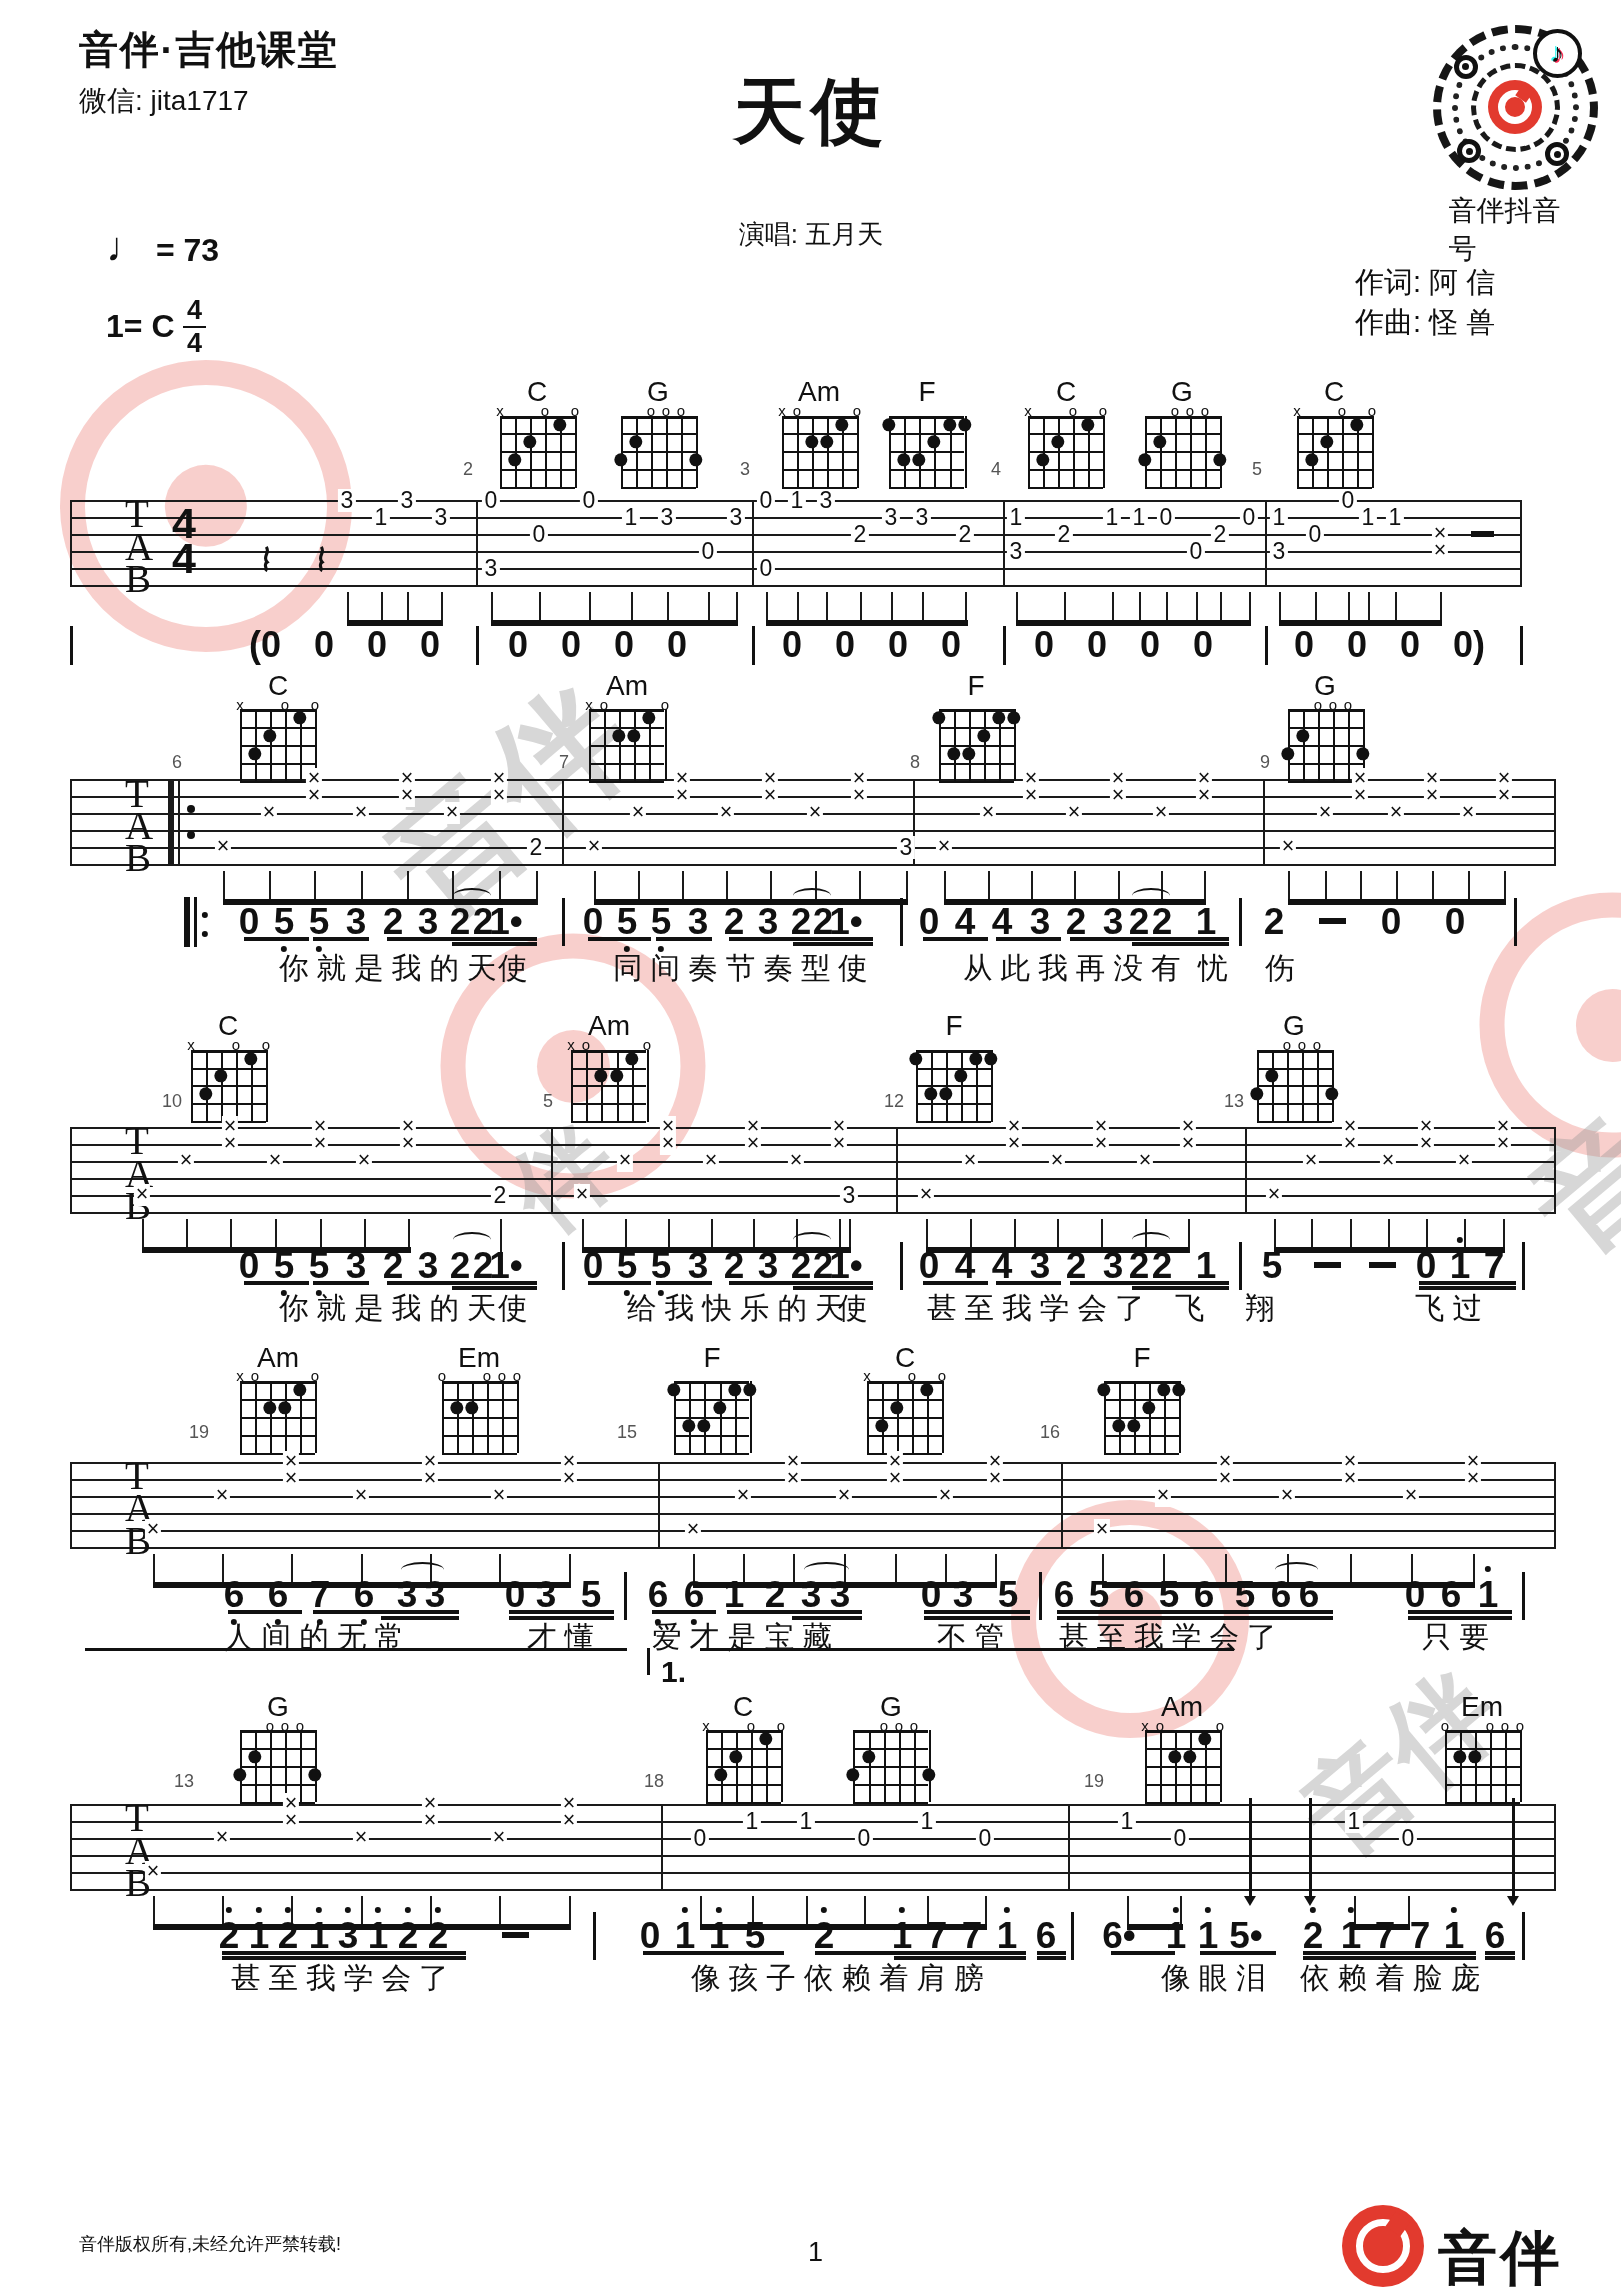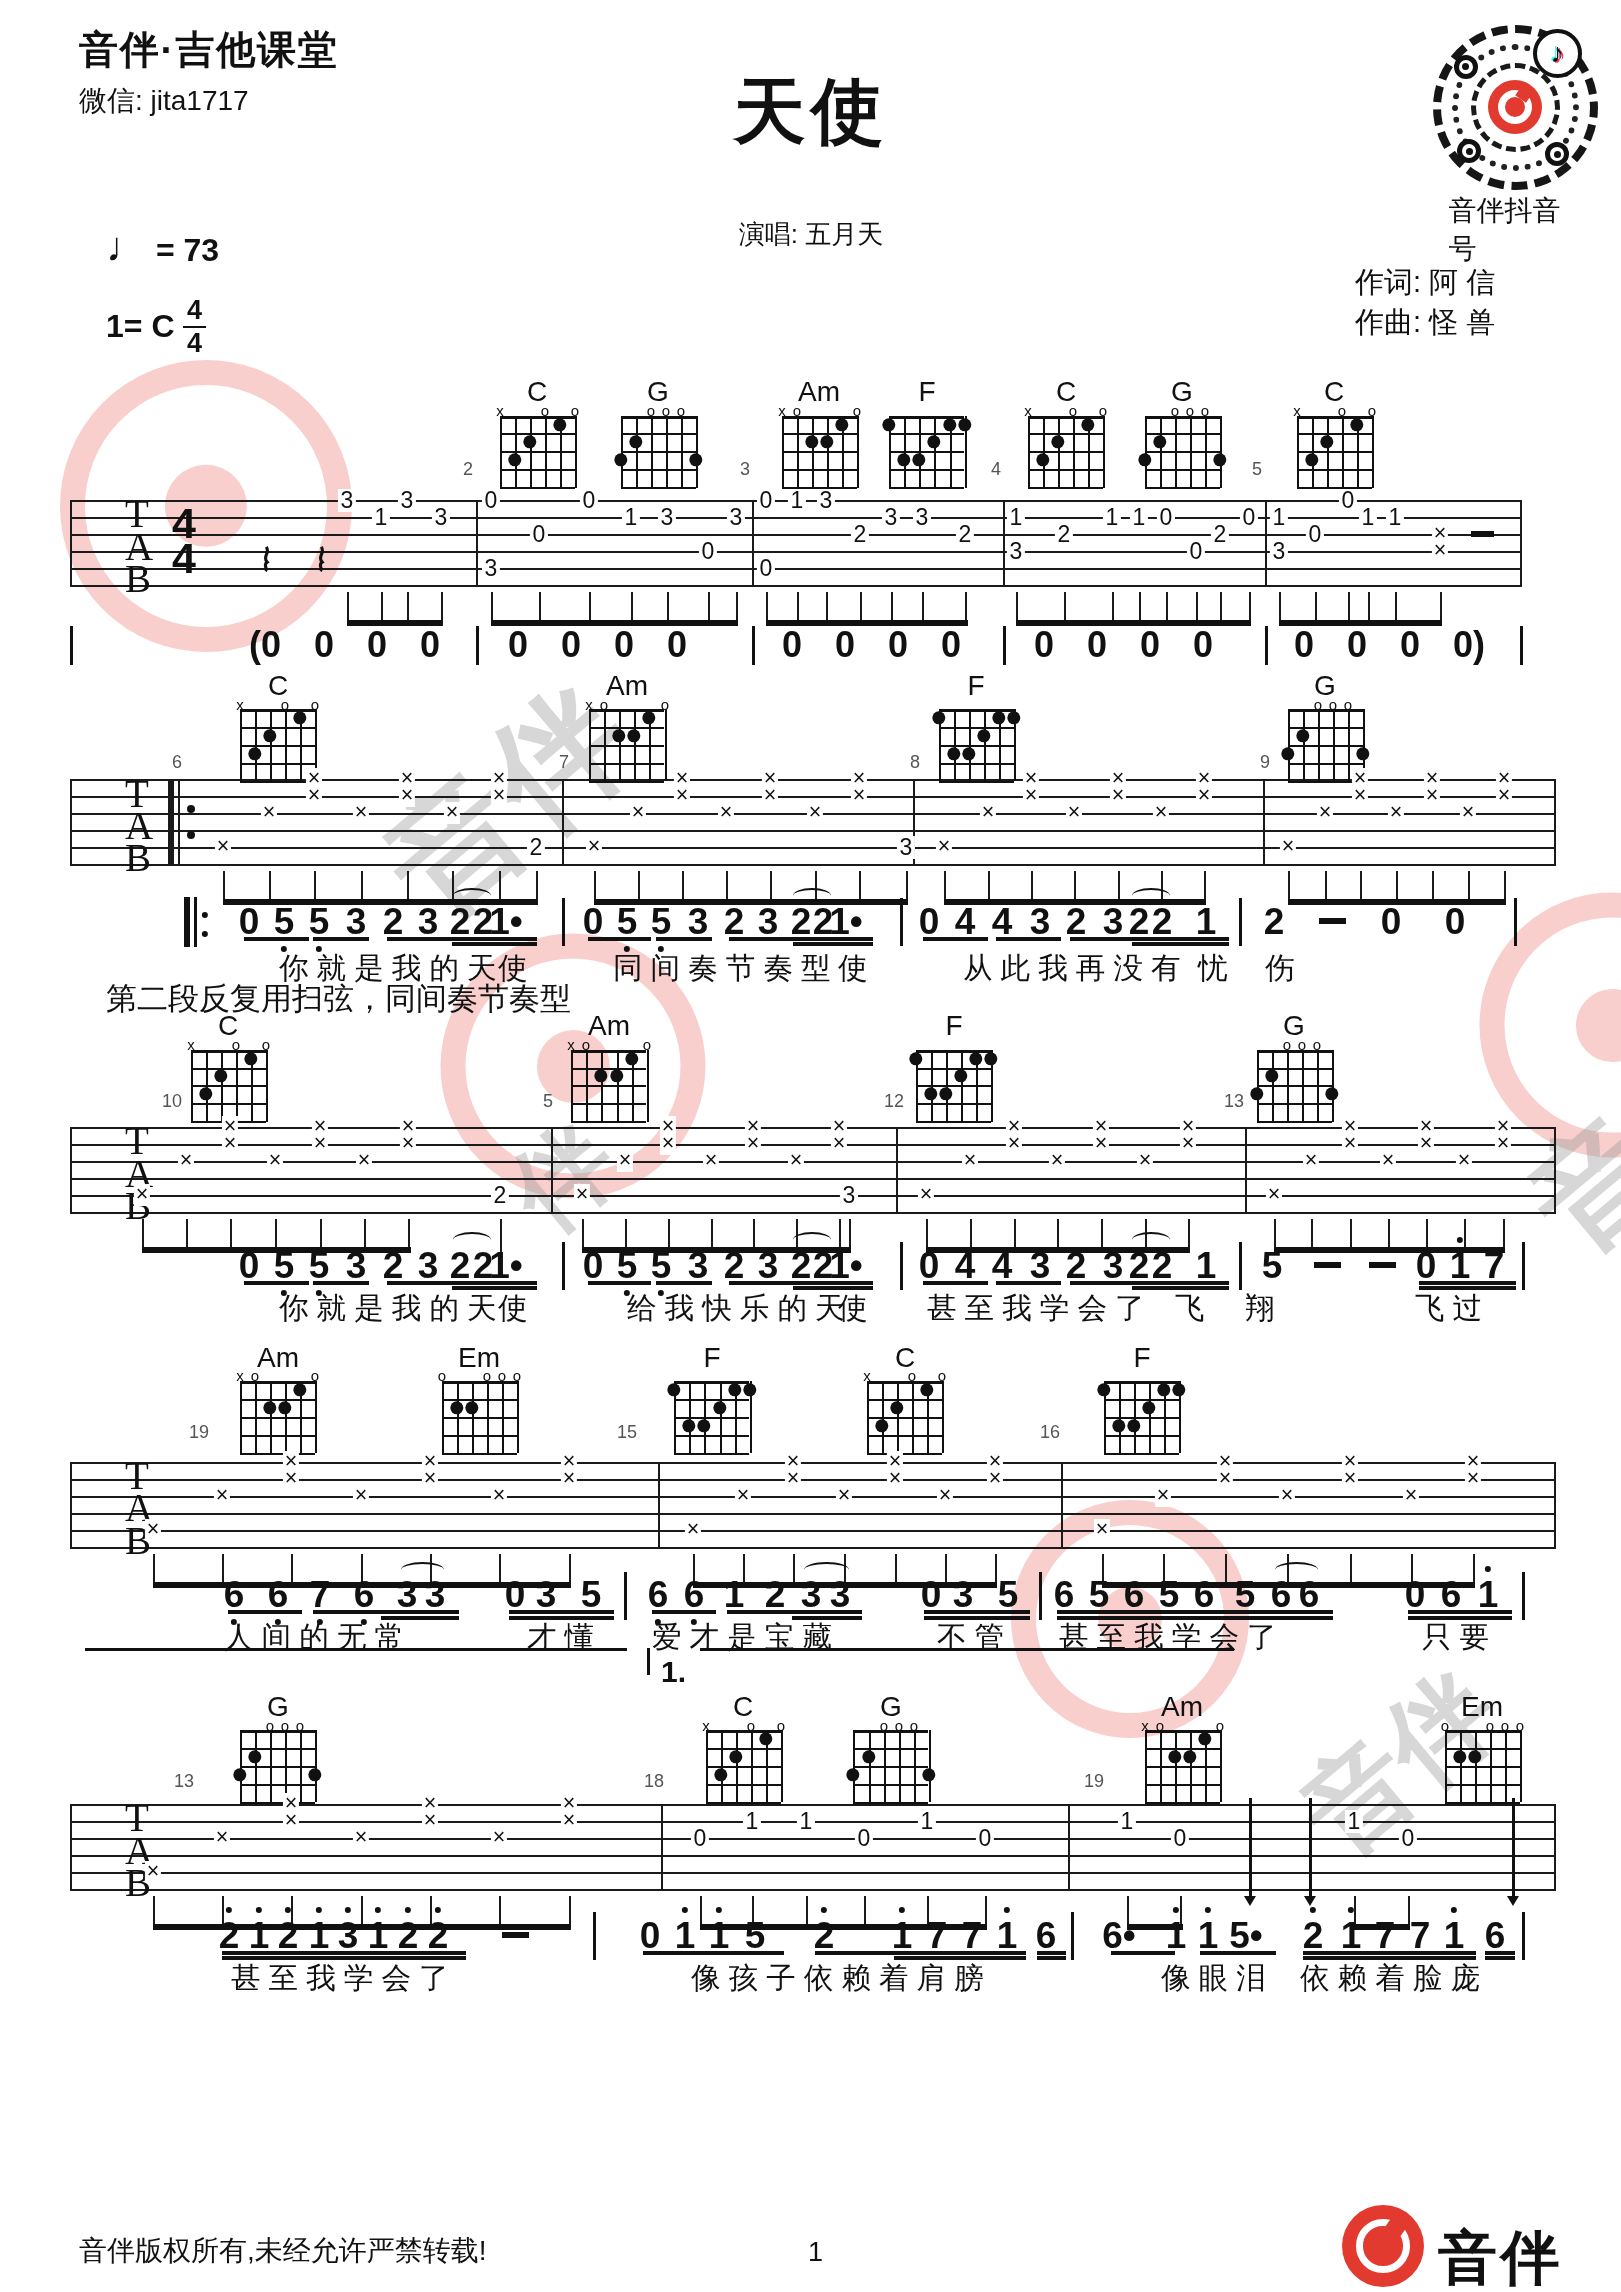--- a/index.html
+++ b/index.html
@@ -25,21 +25,21 @@
   .swirl .notch{position:absolute;background:#e23a2e;}
   .posmark{position:absolute;width:14.3px;height:14.3px;border:5.4px solid #111;background:#fff;border-radius:50%;}
   .posmark::after{content:"";position:absolute;inset:3.6px;background:#111;border-radius:50%;}
   #tiktok{left:1533px;top:29px;width:41px;height:41px;background:#fff;border:4.5px solid #111;border-radius:50%;
           font-size:27px;font-weight:700;text-align:center;line-height:41px;
           text-shadow:1.8px 0.9px 0 #fe2c55,-1.8px -0.9px 0 #25f4ee;}
   #qrcap{left:1506px;top:192px;font-size:28px;font-weight:500;}
   #lyricist{left:1355px;top:263px;font-size:29px;}
   #composer{left:1355px;top:303px;font-size:29px;}
   #annotation{left:106px;top:978px;font-size:31px;font-weight:500;}
-  #copyright{left:79px;top:2232px;font-size:28px;}
+  #copyright{left:79px;top:2232px;font-size:18px;}
   #pageno{left:808px;top:2237px;font-size:27px;}
   #flogo-text{left:1438px;top:2219px;font-size:59px;font-weight:700;letter-spacing:3.6px;}
   .sline{position:absolute;height:1.8px;background:#1a1a1a;}
   .vline{position:absolute;width:1.8px;background:#1a1a1a;}
   .clef{position:absolute;font-family:"Liberation Serif",serif;font-size:39px;line-height:1;}
   .tsig{position:absolute;font-size:43px;font-weight:700;line-height:1;}
   .tabnote{position:absolute;font-size:23px;font-weight:500;line-height:1;background:#fff;padding:0 2.7px;transform:translateX(-50%);}
   .strumx{position:absolute;font-size:21.5px;font-weight:400;line-height:1;background:#fff;padding:0 1.8px;transform:translateX(-50%);}
   .mlabel{position:absolute;font-size:18px;color:#555;transform:translateX(-50%);}
   .cname{position:absolute;font-size:28px;font-weight:500;transform:translateX(-50%);}
@@ -1270,21 +1270,20 @@
       <div class="lyr" style="left: 231px; top: 1958px;">甚至我学会了</div>
       <div class="lyr" style="left: 691px; top: 1958px;">像孩子依赖着肩膀</div>
       <div class="lyr" style="left: 1161px; top: 1958px;">像眼泪</div>
       <div class="lyr" style="left: 1300px; top: 1958px;">依赖着脸庞</div>
       <div class="volta" style="left: 85px; top: 1648px; width: 542px;"></div>
       <div class="volta" style="left: 700px; top: 1648px; width: 534px;"></div>
       <div class="vbar" style="left: 647px; top: 1648px; height: 27px;"></div>
       <div class="abs" style="left: 661px; top: 1655px; font-size: 30px; font-weight: 700;">1.</div>
     </div>
 
-  <div class="abs" id="annotation">第二段反复用扫弦，同间奏节奏型</div>
 
   <div class="abs" id="copyright">音伴版权所有,未经允许严禁转载!</div>
   <div class="abs" id="pageno">1</div>
   <div class="swirl abs" style="left:1342px;top:2205px;width:82px;height:82px;">
     <div class="ring" style="inset:14.3px;"></div>
     <div class="notch" style="left:47px;top:9.9px;width:18px;height:18px;transform:rotate(35deg);"></div>
   </div>
   <div class="abs" id="flogo-text">音伴</div>
 </div>
 

